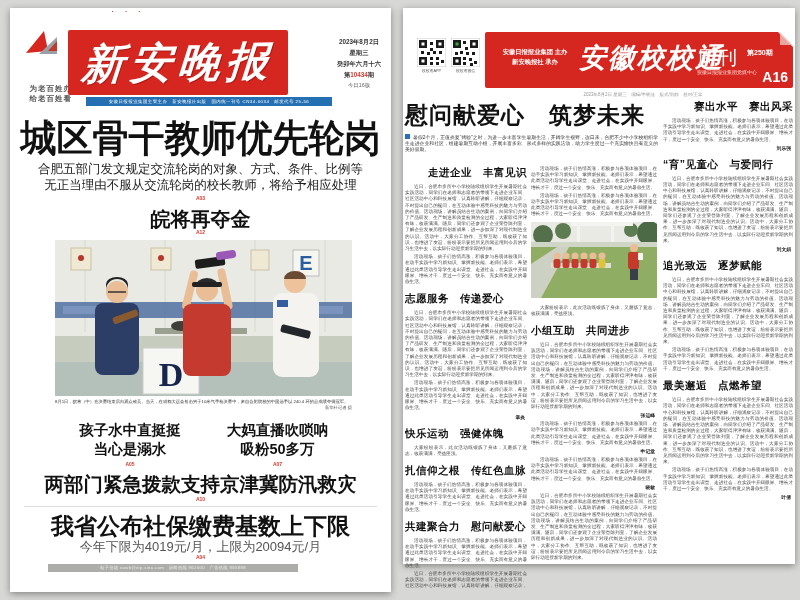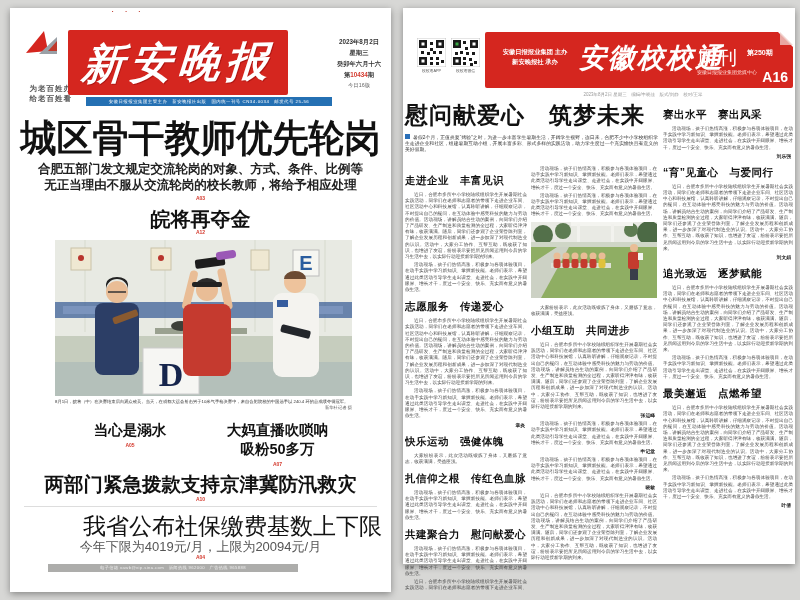--- a/index.html
+++ b/index.html
@@ -14,30 +14,30 @@
 
 .top-marks{left:102px;top:1px;font-size:4px;color:#c0392b;letter-spacing:12px;}
 .logo{left:14px;top:20px;width:38px;height:30px;}
 .slogan{left:4px;top:52px;width:58px;font-size:7.5px;font-weight:bold;color:#555;line-height:10px;text-align:right;letter-spacing:1px;margin-top:24px;}
 .redbox{left:58px;top:22px;width:220px;height:65px;background:#d5261f;border-radius:2px;display:flex;align-items:center;justify-content:center;}
 .masthead-title{color:#fff;font-size:42px;font-weight:900;font-style:italic;letter-spacing:6px;transform:skewX(-5deg) rotate(-1deg);text-shadow:1px 1px 0 rgba(120,0,0,.4);}
 .datebox{left:318px;top:28px;width:62px;font-size:6.3px;color:#333;line-height:11px;text-align:center;font-weight:bold;}
 .datebox .small{font-size:5.4px;color:#666;font-weight:normal;}
 .bluestrip{left:76px;top:89px;width:246px;height:9px;background:#2470b3;color:#fff;font-size:4.4px;line-height:9px;text-align:center;letter-spacing:.5px;}
 .h1{left:0;top:106px;width:100%;font-size:36px;font-weight:900;color:#111;letter-spacing:0;transform:scaleY(1.05);}
-.h1sub{left:0;width:100%;font-size:12.5px;color:#222;font-weight:700;}
+.h1sub{left:0;width:100%;font-size:12.5px;color:#222;font-weight:400;}
 .pref{left:0;width:100%;font-size:5px;font-weight:bold;}
 .photo-h{left:0;top:198px;width:100%;font-size:20px;font-weight:900;color:#111;}
 .photoL{left:45px;top:232px;width:297px;height:156px;}
 .caption{left:45px;top:391px;width:297px;font-size:4.3px;line-height:5.6px;color:#333;text-align:justify;}
 .caption .credit{display:block;text-align:right;color:#555;}
 .midstory{top:413px;font-size:14.5px;font-weight:900;color:#111;line-height:19px;}
 .s3{left:0;top:463px;width:100%;font-size:19.5px;font-weight:900;color:#111;text-align:center;}
 .hrline{left:14px;top:498px;width:353px;border-top:1px solid #ddd;}
-.s4{left:0;top:503px;width:100%;font-size:23px;font-weight:400;color:#111;margin-left:32px;}
+.s4{left:0;top:503px;width:100%;font-size:23px;font-weight:700;color:#111;}
 .s4sub{left:0;top:530px;width:100%;font-size:13px;color:#555;}
 .footerL{left:38px;top:556px;width:250px;height:8px;background:#adadab;color:#eee;font-size:4.2px;line-height:8px;text-align:center;letter-spacing:.4px;}
 
 .qr{width:29px;height:29px;top:30px;}
 .qrlabel{top:60px;width:29px;font-size:3.8px;color:#555;text-align:center;}
 .bannerR{left:82px;top:24px;width:308px;height:56px;background:#d5261f;border-radius:2px;}
 .hosts{position:absolute;left:8px;top:15px;width:84px;color:#fff;font-size:6.3px;font-weight:bold;line-height:9.5px;text-align:center;}
 .btitle{position:absolute;left:94px;top:8px;font-size:27px;font-weight:900;color:#fff;letter-spacing:2px;font-style:italic;}
 .bweekly{position:absolute;left:212px;top:13px;font-size:19px;color:#fff;font-weight:400;letter-spacing:2px;}
 .bissue{position:absolute;left:262px;top:16px;font-size:7px;color:#fff;font-weight:bold;}
@@ -47,21 +47,21 @@
 .fold2{position:absolute;right:0;top:0;width:13px;height:13px;background:#eec7c2;clip-path:polygon(0 0,100% 100%,0 100%);opacity:.8;}
 .infoline{left:90px;top:84px;width:300px;font-size:4.5px;color:#999;text-align:center;}
 .hR{left:2px;top:92px;font-size:23px;font-weight:900;color:#111;letter-spacing:1px;}
 .intro{left:2px;top:126px;width:253px;font-size:4.8px;line-height:6.4px;color:#333;text-align:justify;}
 .bluesq{display:inline-block;width:5px;height:5px;background:#2a6fb8;margin-right:3px;vertical-align:-0.5px;}
 .col{overflow:hidden;}
 #col1{left:2px;top:158px;width:122px;height:424px;}
 #col2{left:128px;top:158px;width:126px;height:424px;}
 #col3{left:260px;top:92px;width:130px;height:490px;}
 .sub{font-size:10.5px;font-weight:900;color:#111;margin:7px 0 4px;letter-spacing:.5px;}
-.col > .sub:first-child{margin-top:8px;}
+.col > .sub:first-child{margin-top:0;text-align:right;}
 p.body{font-size:4.6px;line-height:6.2px;color:#444;text-align:justify;text-indent:9px;margin-bottom:2px;}
 .author{font-size:4.8px;font-weight:bold;color:#222;text-align:right;margin:0 2px 3px 0;}
 .photoR{width:126px;height:76px;margin:2px 0 3px;}
 </style>
 </head>
 <body>
 
 <div class="page" id="pageL">
   <div class="abs top-marks">▪▪▪</div>
 
@@ -149,20 +149,21 @@
       <rect x="227" y="84" width="30" height="8" rx="2" fill="#23262b" transform="rotate(14 227 84)"></rect>
     </g>
   </svg>
 
   <div class="abs caption">
     <span>8月1日，皖将（中）在决赛结束后向观众致意。当天，在成都大运会射击男子10米气手枪决赛中，来自合肥院校的中国选手以 240.4 环的总成绩夺得冠军。</span>
     <span class="credit">新华社记者 摄</span>
   </div>
 
   <div class="abs ctr midstory" style="left:50px;width:140px">
+    <div>孩子水中直挺挺</div>
       <div>当心是溺水</div>
     <div class="pref red" style="position:static;font-size:5px;line-height:10px">A05</div>
   </div>
   <div class="abs ctr midstory" style="left:195px;width:145px">
     <div>大妈直播吹唢呐</div>
       <div>吸粉50多万</div>
     <div class="pref red" style="position:static;font-size:5px;line-height:10px">A07</div>
   </div>
 
   <div class="abs ctr s3">两部门紧急拨款支持京津冀防汛救灾</div>

